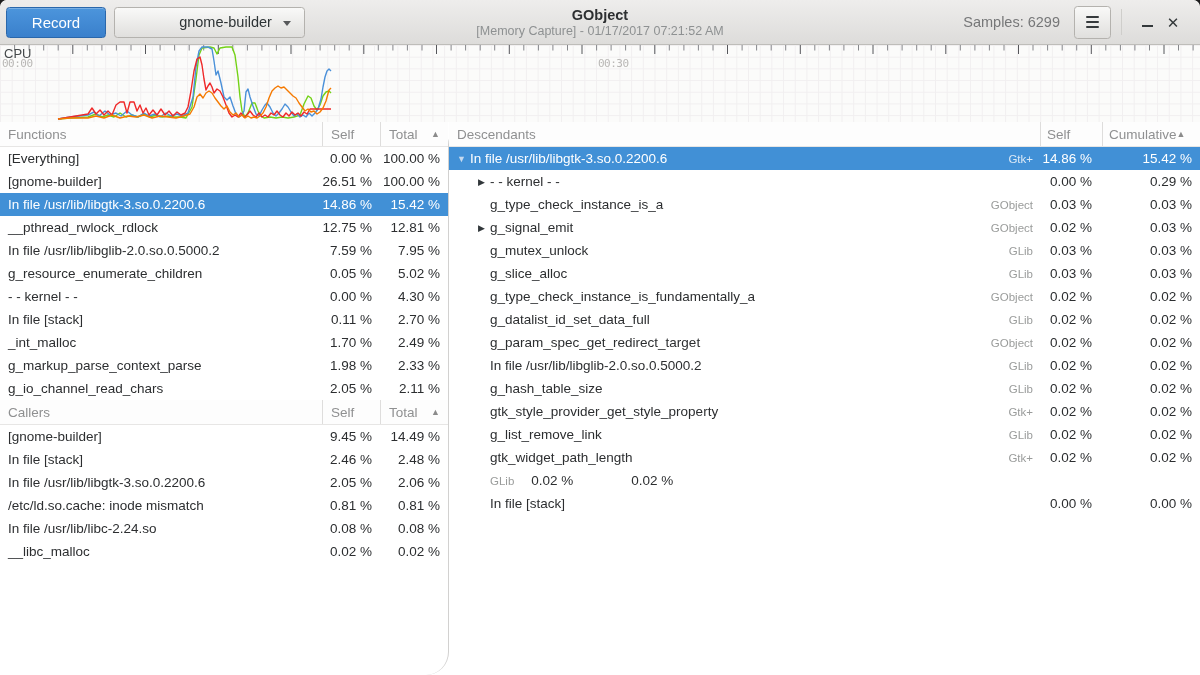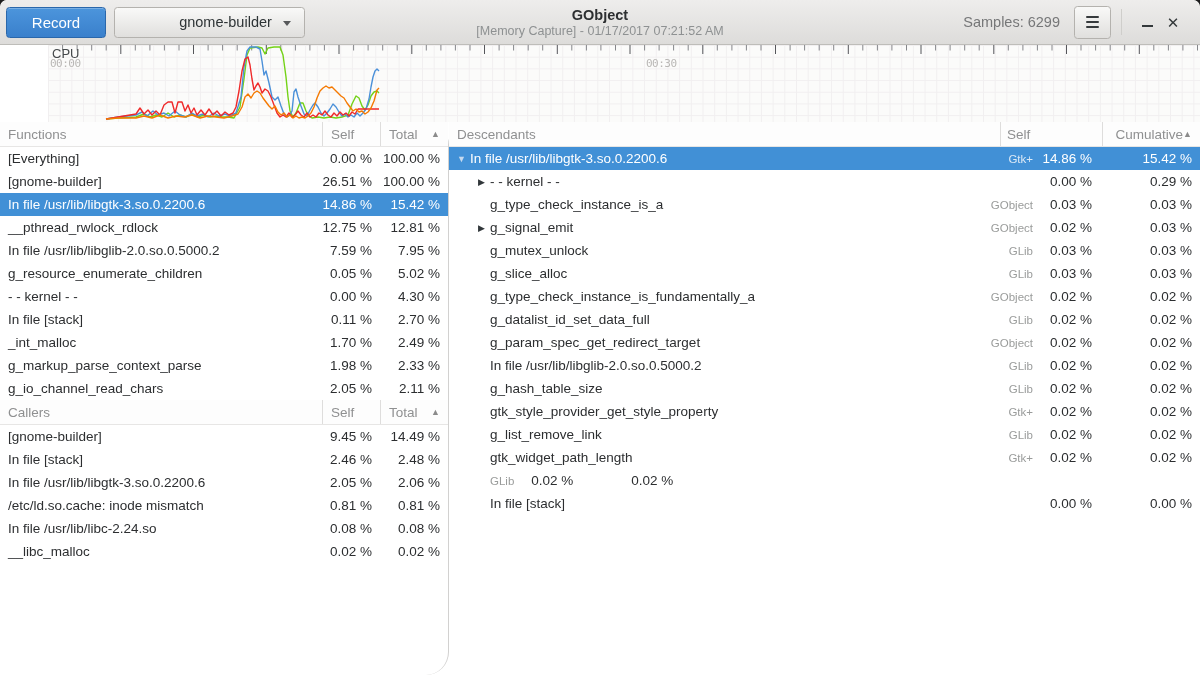--- a/index.html
+++ b/index.html
@@ -36,21 +36,21 @@
   .btn-min, .btn-close { width:26px; height:26px; display:flex; align-items:center;
     justify-content:center; cursor:pointer; }
   .min-glyph { width:11px; height:2px; background:#33383a; margin-top:8px; }
   .close-glyph { font-size:15px; font-weight:bold; color:#33383a; line-height:1; }
 
   
   .graph { position:absolute; top:45px; left:0; right:0; height:85px;
     background-color:#fbfbfa; border-bottom:1px solid #e3e2e0;
     background-image:linear-gradient(to right,#f1eff0 1px,transparent 1px),
                      linear-gradient(to bottom,#f1eff0 1px,transparent 1px);
-    background-size:11.7px 11.7px; overflow:hidden;margin-left:48px; }
+    background-size:11.7px 11.7px; overflow:hidden; }
   .graph svg { position:absolute; left:0; top:0; }
   .cpu-label { position:absolute; left:4px; top:1px; font-size:13px; color:#45494b; }
   .time-label { position:absolute; top:12px; font-size:11px; color:#b9b7b5;
     font-family:"DejaVu Sans Mono",monospace; letter-spacing:-0.5px; }
   .graph-scroll-hint { position:absolute; right:0; bottom:3px; width:226px; height:1px;
     background:#d9d8d6; }
 
   
   .main { position:absolute; top:122px; left:0; right:0; bottom:0; display:flex;
     background:#ffffff; }
@@ -59,21 +59,21 @@
 
   .thead { height:25px; display:flex; align-items:stretch; background:#fdfdfd;
     border-bottom:1px solid #e7e6e5; color:#8f9091; font-size:13.5px; }
   .thead .hcell { display:flex; align-items:center; }
   .h-name { flex:1; padding-left:8px; }
   .h-self  { width:58px; border-left:1px solid #dedddc; padding-left:8px; }
   .h-total { width:68px; border-left:1px solid #dedddc; padding-left:8px;
              justify-content:space-between; padding-right:8px; }
   .h-self-d { width:62px; border-left:1px solid #dedddc; padding-left:6px; }
   .h-cum    { width:98px; border-left:1px solid #dedddc; padding-left:6px;
-              justify-content:flex-end; padding-right:8px;margin-left:40px; }
+              justify-content:flex-start; padding-right:8px; }
   .sort-arrow { font-size:9px; color:#8b8b8b; }
 
   .trow { height:23px; display:flex; align-items:center; font-size:13.5px;
     color:#2c2e30; cursor:default; }
   .trow .c-name { flex:1; padding-left:8px; white-space:nowrap; overflow:hidden; }
   .trow .num { text-align:right; white-space:nowrap; }
   .f .c-self  { width:58px; padding-right:8px; }
   .f .c-total { width:68px; padding-right:8px; }
   .trow.selected { background:#4190d6; color:#ffffff; }
 

